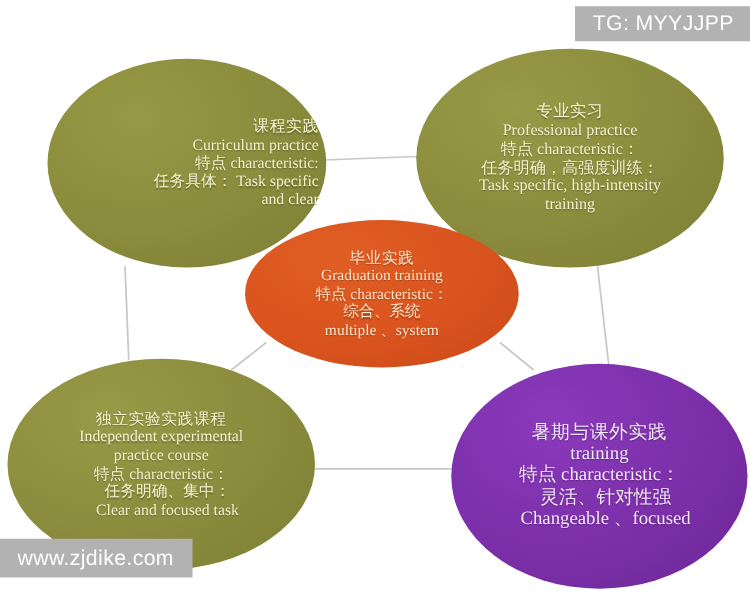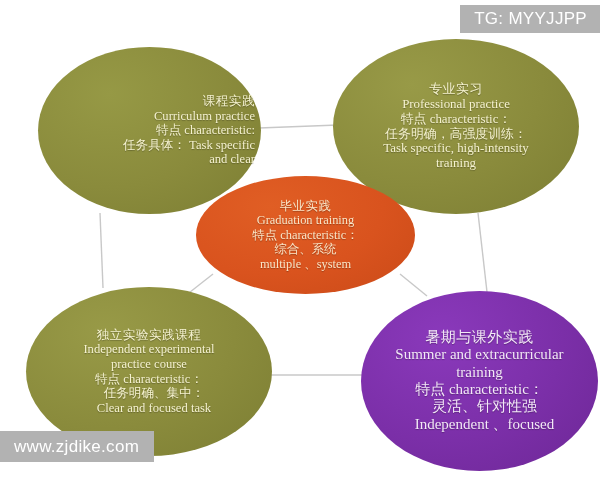--- a/index.html
+++ b/index.html
@@ -59,21 +59,21 @@
   
   #node-graduation {
     left: 196px; top: 176px; width: 219px; height: 118px;
     background: radial-gradient(ellipse at 34% 26%, #e05e24 0%, #d9531e 55%, #ca4a18 100%);
     font-size: 12.4px;
     color: #fbe6c8;
     padding: 0 6px;
   }
   
   #node-independent {
-    left: 26px; top: 287px; width: 246px; height: 169px;
+    left: 6px; top: 287px; width: 246px; height: 169px;
     background: radial-gradient(ellipse at 32% 26%, #989a47 0%, #8a8b3c 55%, #7c7e33 100%);
     font-size: 12.6px;
     padding: 0 6px;
   }
   
   #node-summer {
     left: 361px; top: 291px; width: 237px; height: 180px;
     background: radial-gradient(ellipse at 34% 26%, #8a39bb 0%, #7b2fa8 55%, #6d2796 100%);
     font-size: 15px;
     color: #f3e8f7;
@@ -153,23 +153,22 @@
     <span class="ln cn">独立实验实践课程</span>
     <span class="ln">Independent experimental</span>
     <span class="ln">practice course</span>
     <span class="ln">特点 characteristic：</span>
     <span class="ln indent">任务明确、集中：</span>
     <span class="ln indent">Clear and focused task</span>
   </div>
 
   <div class="node" id="node-summer">
     <span class="ln cn">暑期与课外实践</span>
-    <span class="ln">Summer and extracurricular</span>
     <span class="ln"> training</span>
     <span class="ln">特点 characteristic：</span>
     <span class="ln indent">灵活、针对性强</span>
-    <span class="ln indent">Independent 、focused</span>
+    <span class="ln indent">Changeable 、focused</span>
   </div>
 
   <div class="watermark" id="watermark-site">www.zjdike.com</div>
   <div class="watermark" id="watermark-tg">TG: MYYJJPP</div>
 
 </div>
 
 </body></html>

